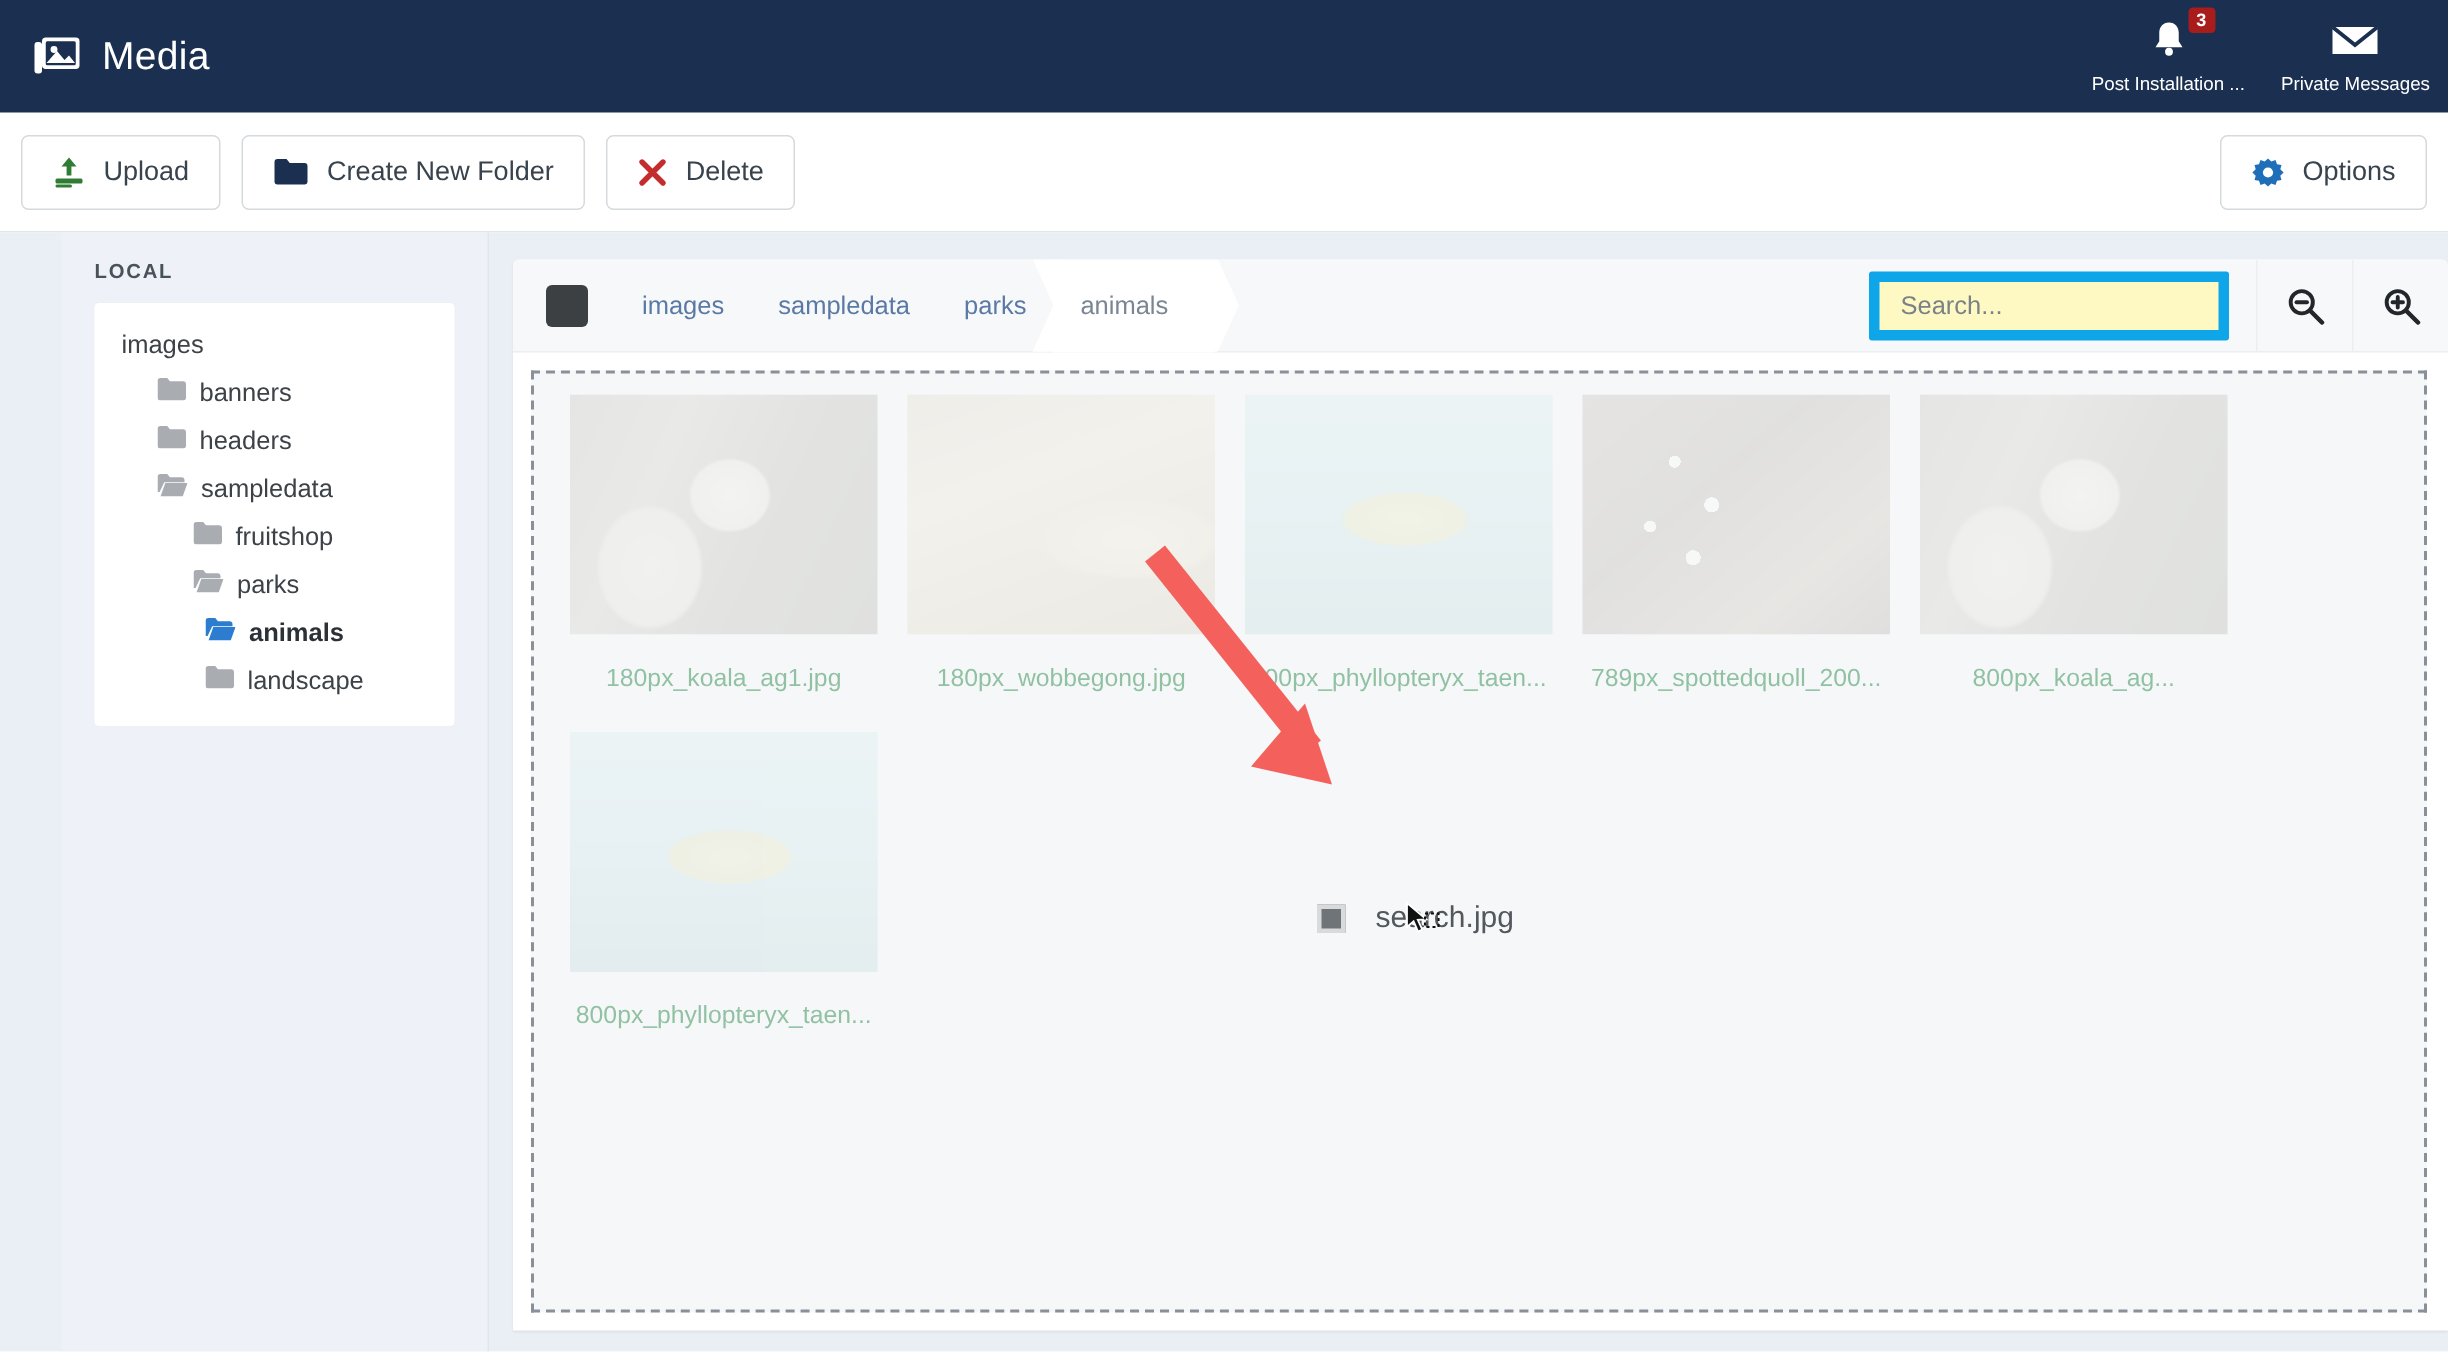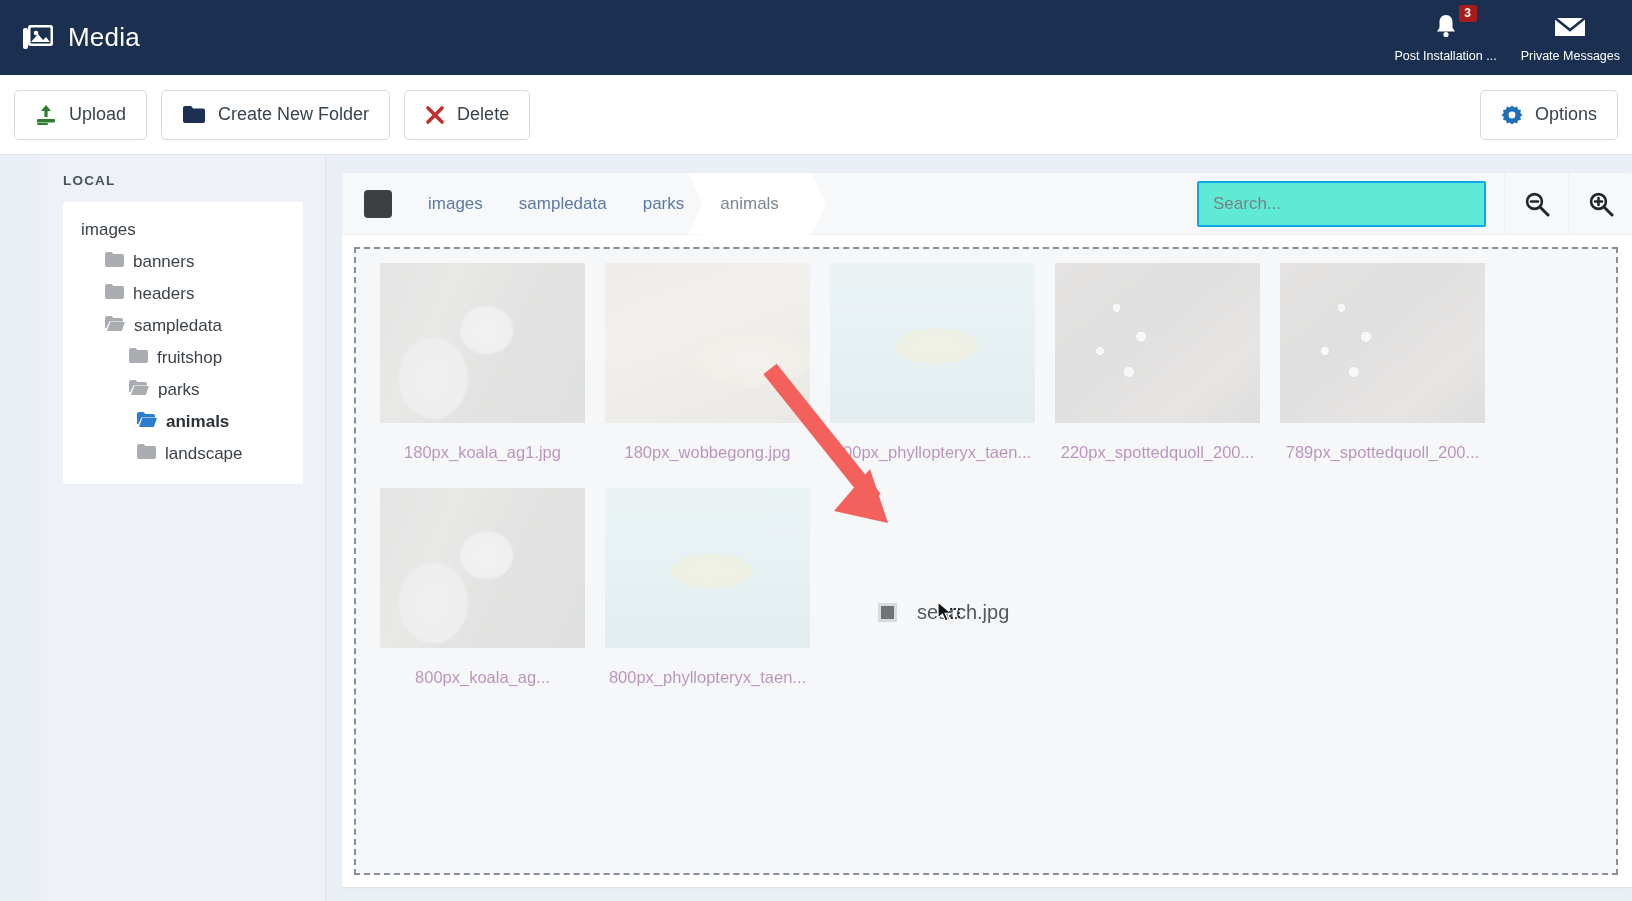--- a/index.html
+++ b/index.html
@@ -104,22 +104,22 @@
     clip-path: polygon(0 0, 100% 0, 100% 100%, 0 100%, 78% 50%);
   }
   .crumb.current::after {
     content:""; position:absolute; right:-17px; top:0; bottom:0; width:18px;
     background:#fff;
     clip-path: polygon(0 0, 22% 0, 100% 50%, 22% 100%, 0 100%);
   }
   .crumb-spacer { flex: 1; }
   .search-wrap { padding: 0 18px 0 0; }
   .search-input {
-    width: 289px; height: 46px; border: 2px solid #0ea5e9; border-radius: 2px;
-    font-size: 17px; color: #444; padding: 0 14px; background: #5eead4;
+    width: 240px; height: 46px; border: 7px solid #0ea5e9; border-radius: 2px;
+    font-size: 17px; color: #444; padding: 0 14px; background: #fef9c3;
     font-family: "Liberation Sans", sans-serif;
   }
   .search-input::placeholder { color: #7a8288; }
   .zoombtn {
     width: 64px; align-self: stretch; display: flex; align-items: center;
     justify-content: center; border-left: 1px solid #eceff2; cursor: pointer;
   }
 
   
   .dropzone {
@@ -137,21 +137,21 @@
   }
   .thumb-box {
     height: 160px; display: flex; align-items: center; justify-content: center;
     position: relative; overflow: hidden;
   }
   .thumb {
     width: 205px; height: 160px; position: relative; overflow: hidden;
     opacity: .12;
   }
   .caption {
-    margin-top: 20px; font-size: 16.5px; color: #701a75; opacity: .45;
+    margin-top: 20px; font-size: 16.5px; color: #15803d; opacity: .45;
     text-align: center; white-space: nowrap; overflow: hidden;
     text-overflow: ellipsis; padding: 0 6px;
   }
   .cell.hovered .thumb { opacity: .10; }
   .hover-bar {
     position: absolute; left: 10px; right: 10px; top: 16px; height: 46px;
     display: flex; align-items: center; justify-content: space-between;
     padding: 0 6px; pointer-events: none;
   }
   .hv-check {
@@ -419,26 +419,20 @@
             <div class="caption">180px_wobbegong.jpg</div>
           </div>
 
           <div class="cell">
             <div class="thumb-box">
               <div class="thumb img-sea"></div>
             </div>
             <div class="caption">800px_phyllopteryx_taen...</div>
           </div>
 
-          <div class="cell">
-            <div class="thumb-box">
-              <div class="thumb img-quoll"></div>
-            </div>
-            <div class="caption">220px_spottedquoll_200...</div>
-          </div>
 
           <div class="cell">
             <div class="thumb-box">
               <div class="thumb img-quoll"></div>
             </div>
             <div class="caption">789px_spottedquoll_200...</div>
           </div>
 
           <div class="cell">
             <div class="thumb-box">

